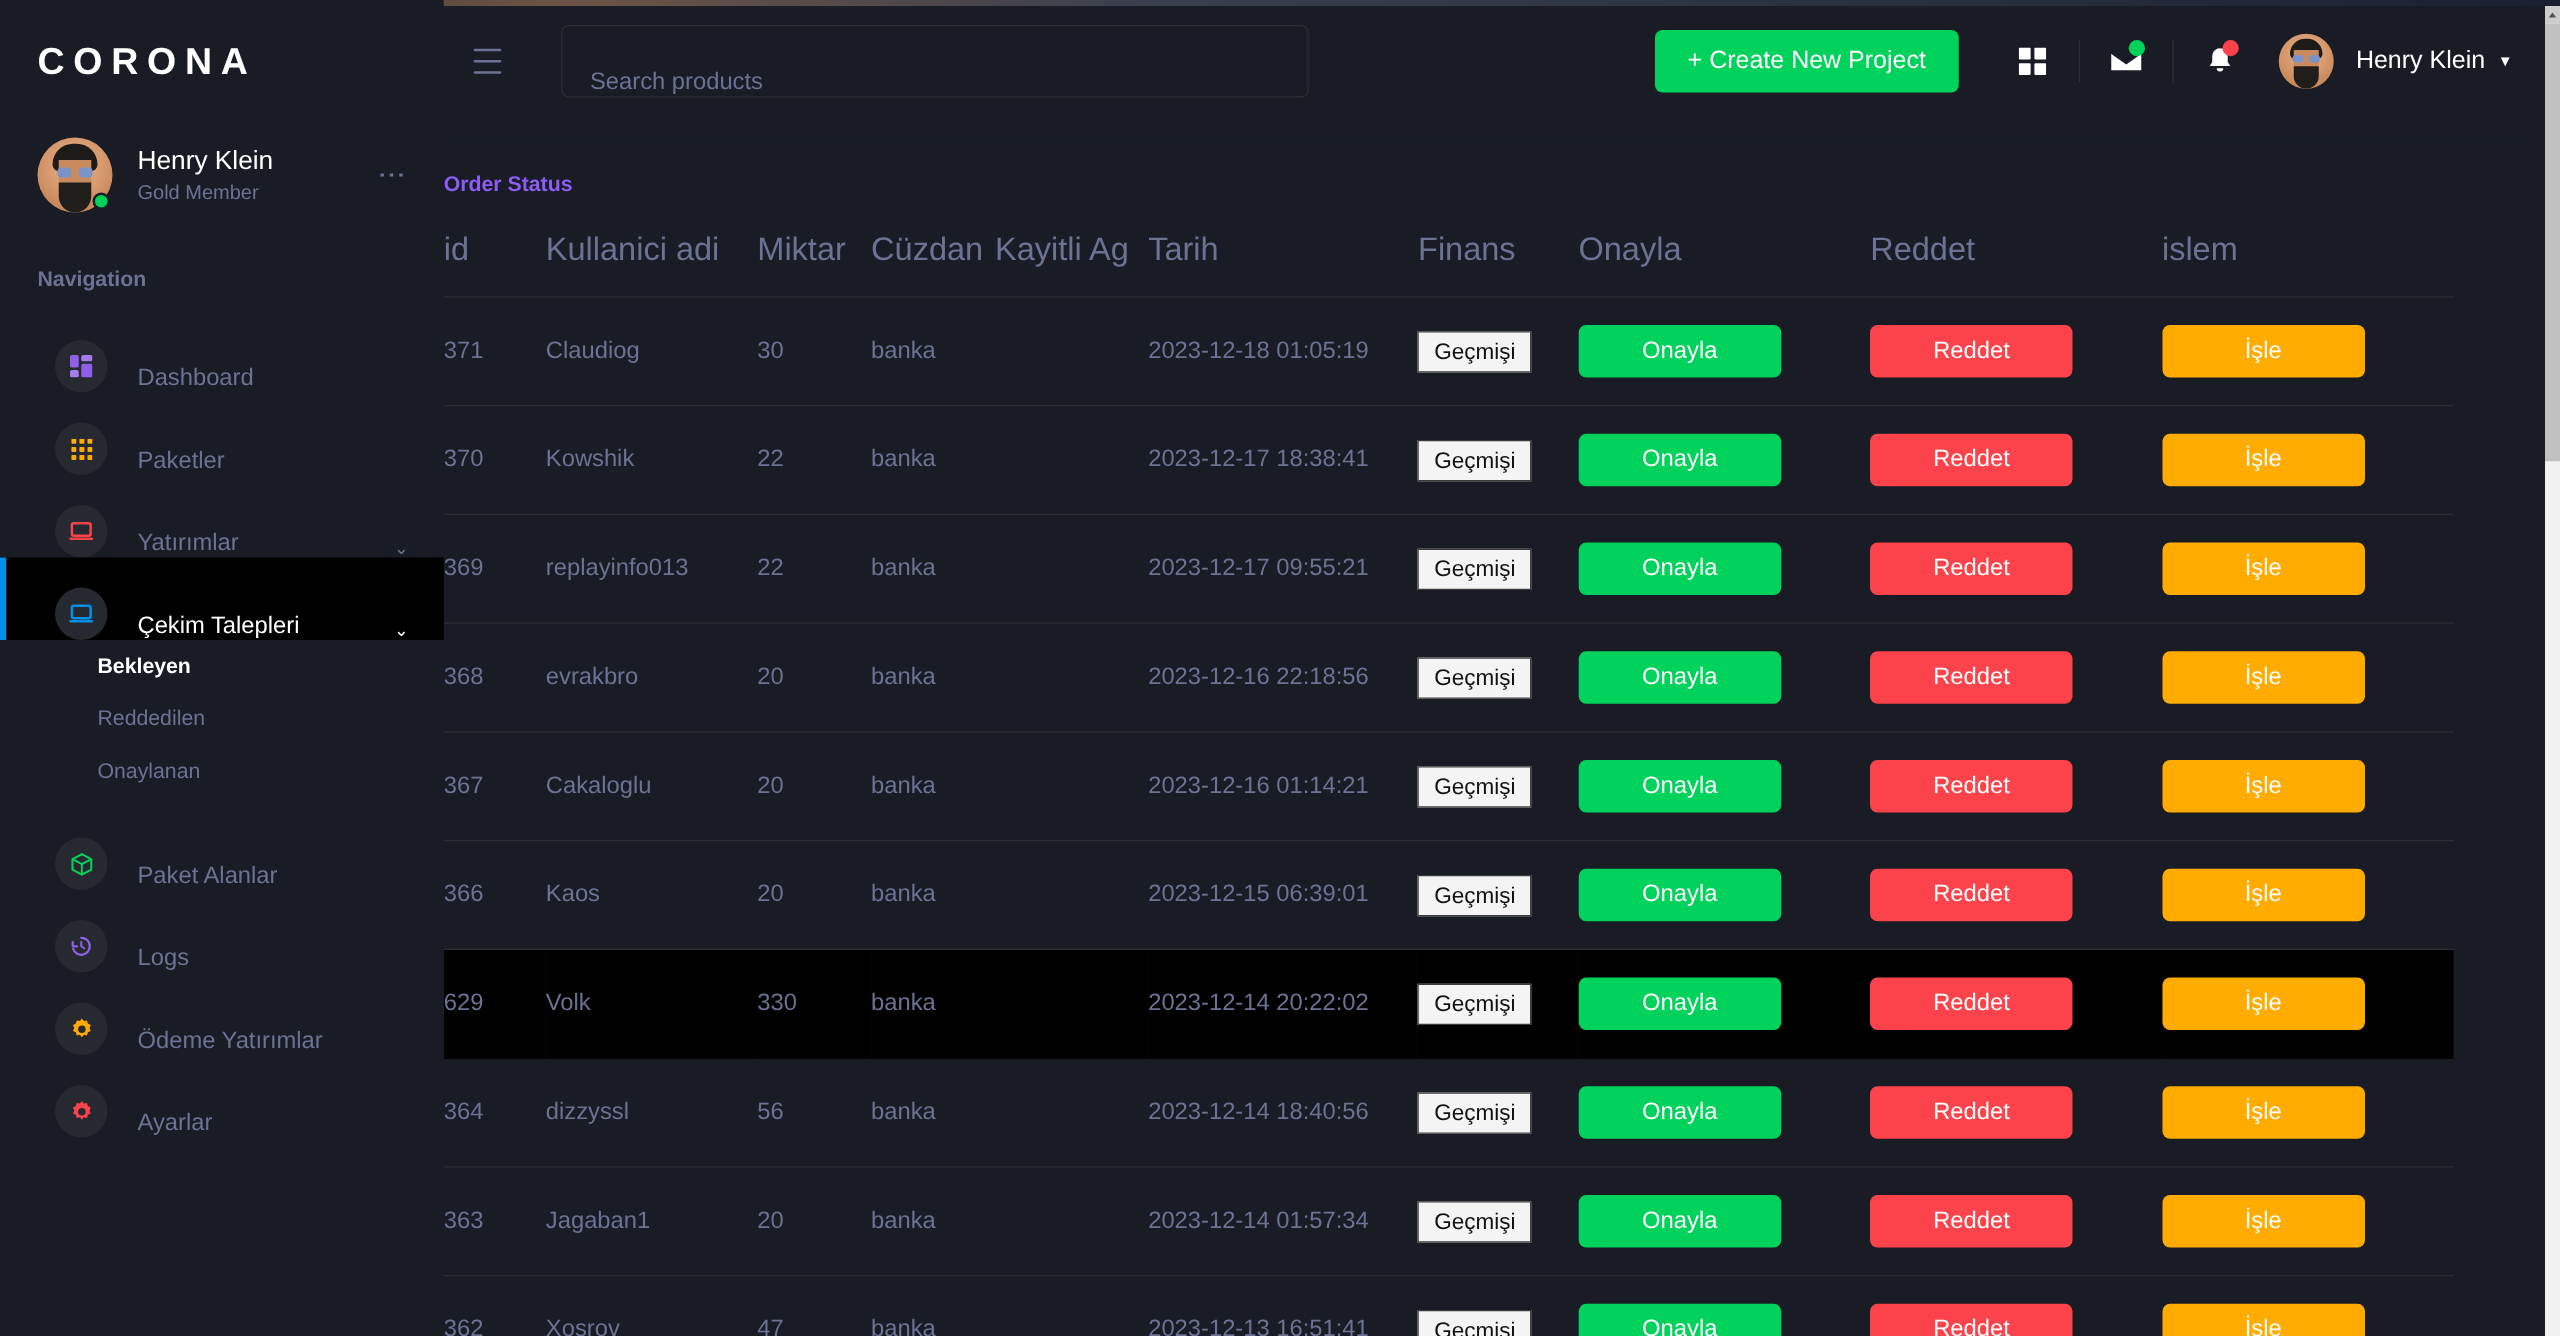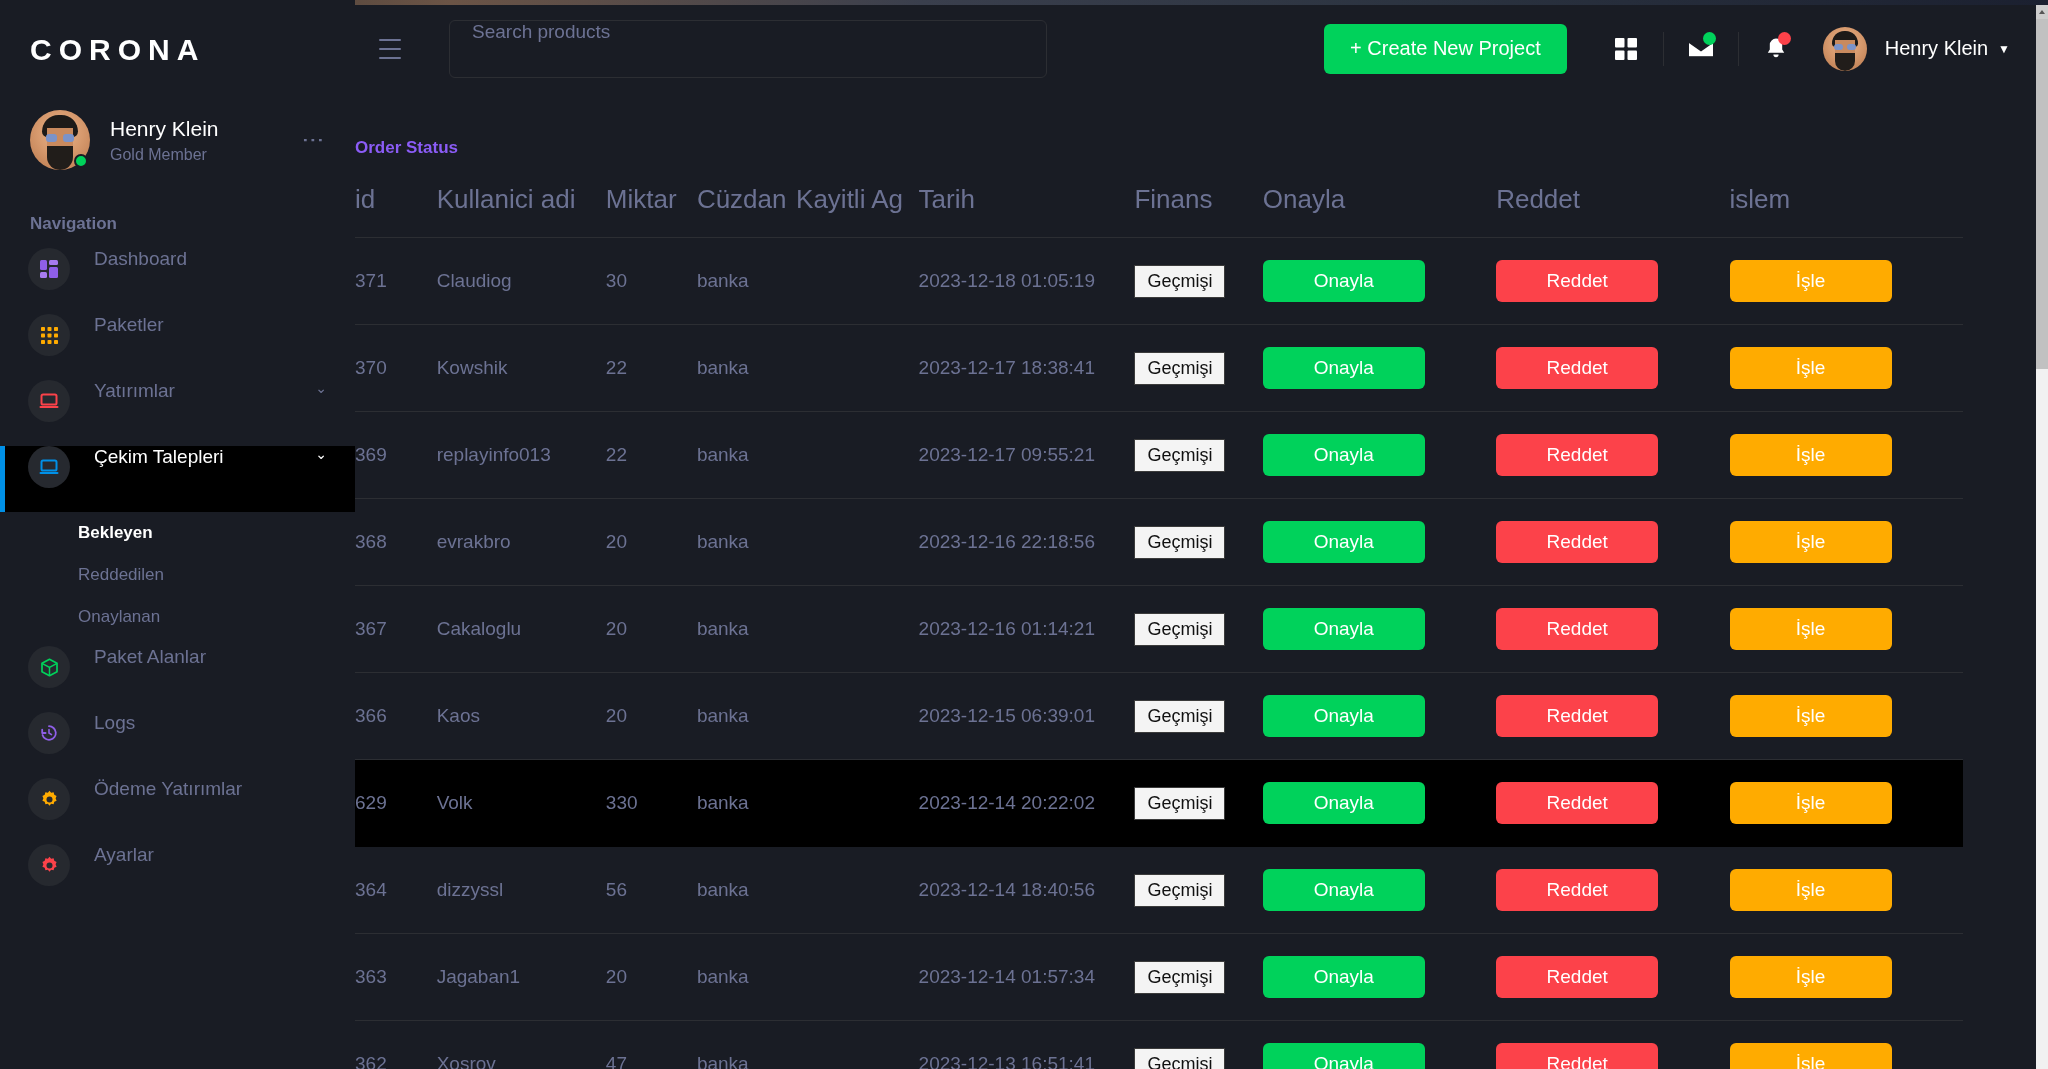--- a/index.html
+++ b/index.html
@@ -46,21 +46,21 @@
   }
   .profile-text { margin-left:20px; flex:1; }
   .profile-name { color:#fff; font-size:21px; font-weight:500; line-height:1.2; }
   .profile-role { color:#6c7293; font-size:16px; margin-top:4px; }
   .profile-dots { color:#6c7293; font-size:22px; letter-spacing:0; line-height:0.5;
     writing-mode:vertical-rl; padding-right:6px; }
 
   .nav-label { color:#6c7293; font-size:17px; font-weight:700; padding:18px 30px 14px 30px; }
 
   .nav-item {
-    display:flex; align-items:flex-start; height:66px; padding-left:28px;
+    display:flex; align-items:flex-end; height:66px; padding-left:44px;
     color:#6c7293; font-size:19px; position:relative; cursor:pointer;
   }
   .nav-item.active { background:#000000; color:#ffffff; font-weight:500; }
   .nav-item.active::before {
     content:""; position:absolute; left:0; top:0; bottom:0; width:5px; background:#0090e7;
   }
   .nav-icon {
     width:42px; height:42px; border-radius:50%; background:#26292f;
     display:flex; align-items:center; justify-content:center; flex:0 0 42px;
   }
@@ -80,21 +80,21 @@
   }
   .hamburger { width:26px; height:20px; margin-left:24px; display:flex; flex-direction:column;
     justify-content:space-between; cursor:pointer; }
   .hamburger span { display:block; height:2px; background:#6c7293; border-radius:1px; }
   .hamburger span:nth-child(1){ width:22px; }
   .hamburger span:nth-child(2){ width:22px; }
   .hamburger span:nth-child(3){ width:22px; }
 
   .search-box {
     margin-left:44px; width:598px; height:58px; border:1px solid #2c2e33; border-radius:6px;
-    background:#191c24; display:flex; align-items:flex-start; padding:0 22px;
+    background:#191c24; display:flex; align-items:flex-end; padding:0 22px;
   }
   .search-box input {
     background:transparent; border:0; outline:0; width:100%;
     color:#c3c6d4; font-size:19px; font-family:"Liberation Sans", sans-serif;
   }
   .search-box input::placeholder { color:#6c7293; }
 
   .create-btn {
     margin-left:auto; background:#00d25b; color:#fff; border:0; border-radius:6px;
     font-size:20px; font-weight:500; padding:0 26px; height:50px; cursor:pointer;

